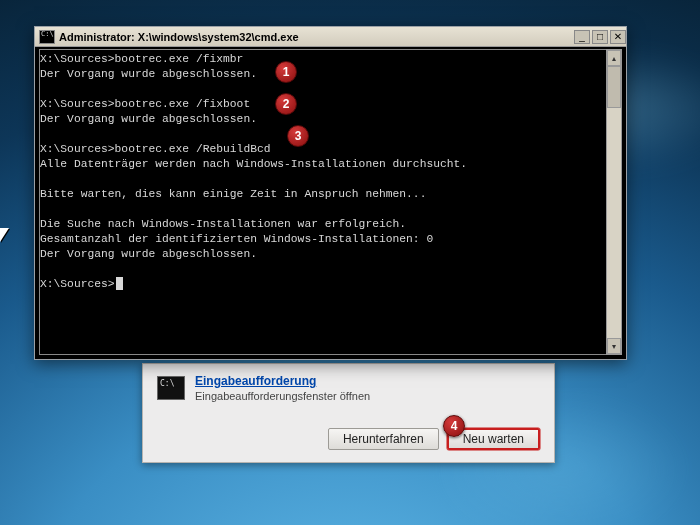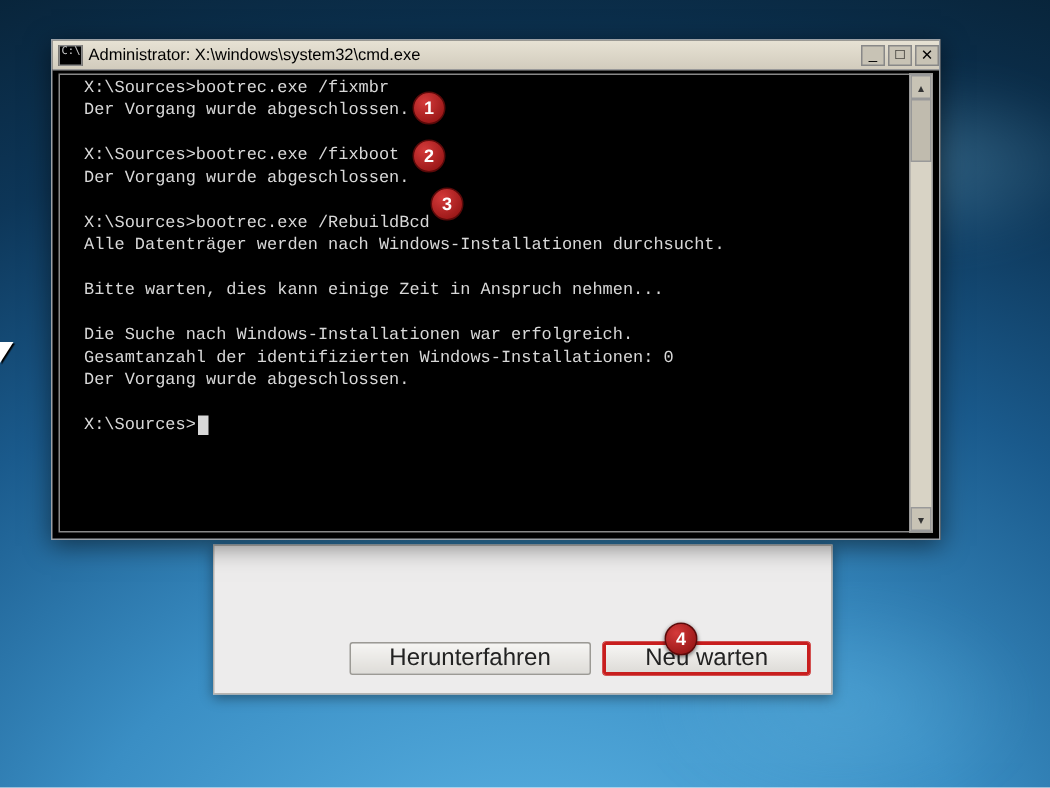--- a/index.html
+++ b/index.html
@@ -12,41 +12,41 @@
 .wisp { position:absolute; border-radius:50%; filter:blur(14px); opacity:.28; pointer-events:none; }
 .wisp.a { width:240px; height:120px; right:-40px; top:50px; background:radial-gradient(ellipse,#8fd4f2,transparent 70%); }
 .wisp.b { width:260px; height:150px; right:10px; bottom:-20px; background:radial-gradient(ellipse,#6fc1e8,transparent 70%); }
 .cursor { position:absolute; left:0; top:228px; width:14px; height:20px; z-index:50; pointer-events:none; }
 .cursor::before { content:""; position:absolute; width:0; height:0; border-left:9px solid white; border-top:0 solid transparent; border-bottom:14px solid transparent; filter:drop-shadow(1px 1px 0 #000); }
 
 .cmd-window { position:absolute; left:34px; top:26px; width:593px; height:334px; border:1px solid #9aa0a6; background:#000; box-shadow:0 4px 16px rgba(0,0,0,.5); z-index:10; }
 .cmd-title { height:20px; background:linear-gradient(#e7e2d4,#d2ccbd); display:flex; align-items:center; font-size:11px; color:#000; border-bottom:1px solid #999; }
 .cmd-title .ticon { width:16px; height:14px; margin:0 4px; background:#000; border:1px solid #888; position:relative; }
 .cmd-title .ticon::after { content:"C:\\"; position:absolute; left:1px; top:-1px; font-size:7px; color:#ccc; font-family:monospace; }
-.cmd-title .ttext { font-weight:normal; }
+.cmd-title .ttext { font-weight:bold; }
 .cmd-title .ctrls { margin-left:auto; display:flex; }
 .cmd-title .btn { width:16px; height:14px; background:#c8c3b5; border:1px solid #888; margin-left:2px; display:flex; align-items:center; justify-content:center; font-size:10px; font-family:Arial; cursor:default; }
-.cmd-body { position:absolute; left:4px; right:4px; top:22px; bottom:4px; background:#000; color:#d8d8d8; font-family:"Lucida Console","Courier New",monospace; font-size:11.3px; line-height:15px; padding:2px 16px; white-space:pre; overflow:hidden; border:1px solid #888;}
+.cmd-body { position:absolute; left:4px; right:4px; top:22px; bottom:4px; background:#000; color:#d8d8d8; font-family:"Lucida Console","Courier New",monospace; font-size:11.3px; line-height:15px; padding:2px 0; white-space:pre; overflow:hidden; border:1px solid #888;}
 .cmd-scroll { position:absolute; right:4px; top:22px; bottom:4px; width:16px; background:#d8d3c5; border:1px solid #999; }
 .cmd-scroll .arrow { width:100%; height:16px; background:#c8c3b5; border:1px solid #999; font-size:8px; display:flex; align-items:center; justify-content:center; color:#333; }
 .cmd-scroll .arrow.dn { position:absolute; bottom:0; }
 .cmd-scroll .thumb { position:absolute; top:16px; left:0; right:0; height:42px; background:#c0bbae; border:1px solid #999; }
 .cmd-body .cur { display:inline-block; width:7px; height:13px; background:#d8d8d8; margin-left:1px; vertical-align:text-bottom; }
 
 .marker { position:absolute; width:22px; height:22px; border-radius:50%; background:radial-gradient(circle at 35% 30%, #d43a3a, #8a0e0e); color:#fff; font-size:12px; font-weight:600; display:flex; align-items:center; justify-content:center; border:1px solid #5a0a0a; box-shadow:0 1px 3px rgba(0,0,0,.6); z-index:20; }
 
 .opt-panel { position:absolute; left:142px; top:363px; width:413px; height:100px; background:#edecec; border:1px solid #b7b4b0; box-shadow:0 2px 8px rgba(0,0,0,.4); z-index:5; padding:10px 14px; }
 .opt-row { display:flex; gap:10px; }
 .opt-icon { width:28px; height:24px; background:#111; border:1px solid #666; position:relative; margin-top:2px;}
 .opt-icon::after { content:"C:\\"; position:absolute; left:2px; top:2px; font-size:8px; color:#ddd; font-family:monospace; }
 .opt-txt { display:flex; flex-direction:column; gap:2px; }
 .opt-link { color:#0046aa; font-size:12px; font-weight:600; text-decoration:underline; cursor:pointer; }
 .opt-desc { color:#444; font-size:11px; }
 .opt-btns { position:absolute; right:14px; bottom:12px; display:flex; gap:8px; }
-.wbtn { min-width:90px; height:22px; font-size:16px; color:#222; background:linear-gradient(#f6f5f3,#dedcd8); border:1px solid #9c9a95; border-radius:2px; padding:0 26px; display:flex; align-items:center; justify-content:center; cursor:default; }
+.wbtn { min-width:90px; height:22px; font-size:12px; color:#222; background:linear-gradient(#f6f5f3,#dedcd8); border:1px solid #9c9a95; border-radius:2px; padding:0 14px; display:flex; align-items:center; justify-content:center; cursor:default; }
 .wbtn.hl { border:2px solid #c81e1e; box-shadow:0 0 0 .5px #c81e1e; }
 </style>
 </head>
 <body>
 
 <div class="wisp a"></div>
 <div class="wisp b"></div>
 <div class="cursor"></div>
 
 <div class="cmd-window">
@@ -81,17 +81,24 @@
     <div class="arrow dn">▾</div>
   </div>
 </div>
 
 <div class="marker" style="left:275px; top:61px;">1</div>
 <div class="marker" style="left:275px; top:93px;">2</div>
 <div class="marker" style="left:287px; top:125px;">3</div>
 <div class="marker" style="left:443px; top:415px;">4</div>
 
 <div class="opt-panel">
+  <div class="opt-row">
+    <div class="opt-icon"></div>
+    <div class="opt-txt">
+      <span class="opt-link">Eingabeaufforderung</span>
+      <span class="opt-desc">Eingabeaufforderungsfenster öffnen</span>
+    </div>
+  </div>
   <div class="opt-btns">
     <div class="wbtn">Herunterfahren</div>
     <div class="wbtn hl">Neu warten</div>
   </div>
 </div>
 
 </body></html>

